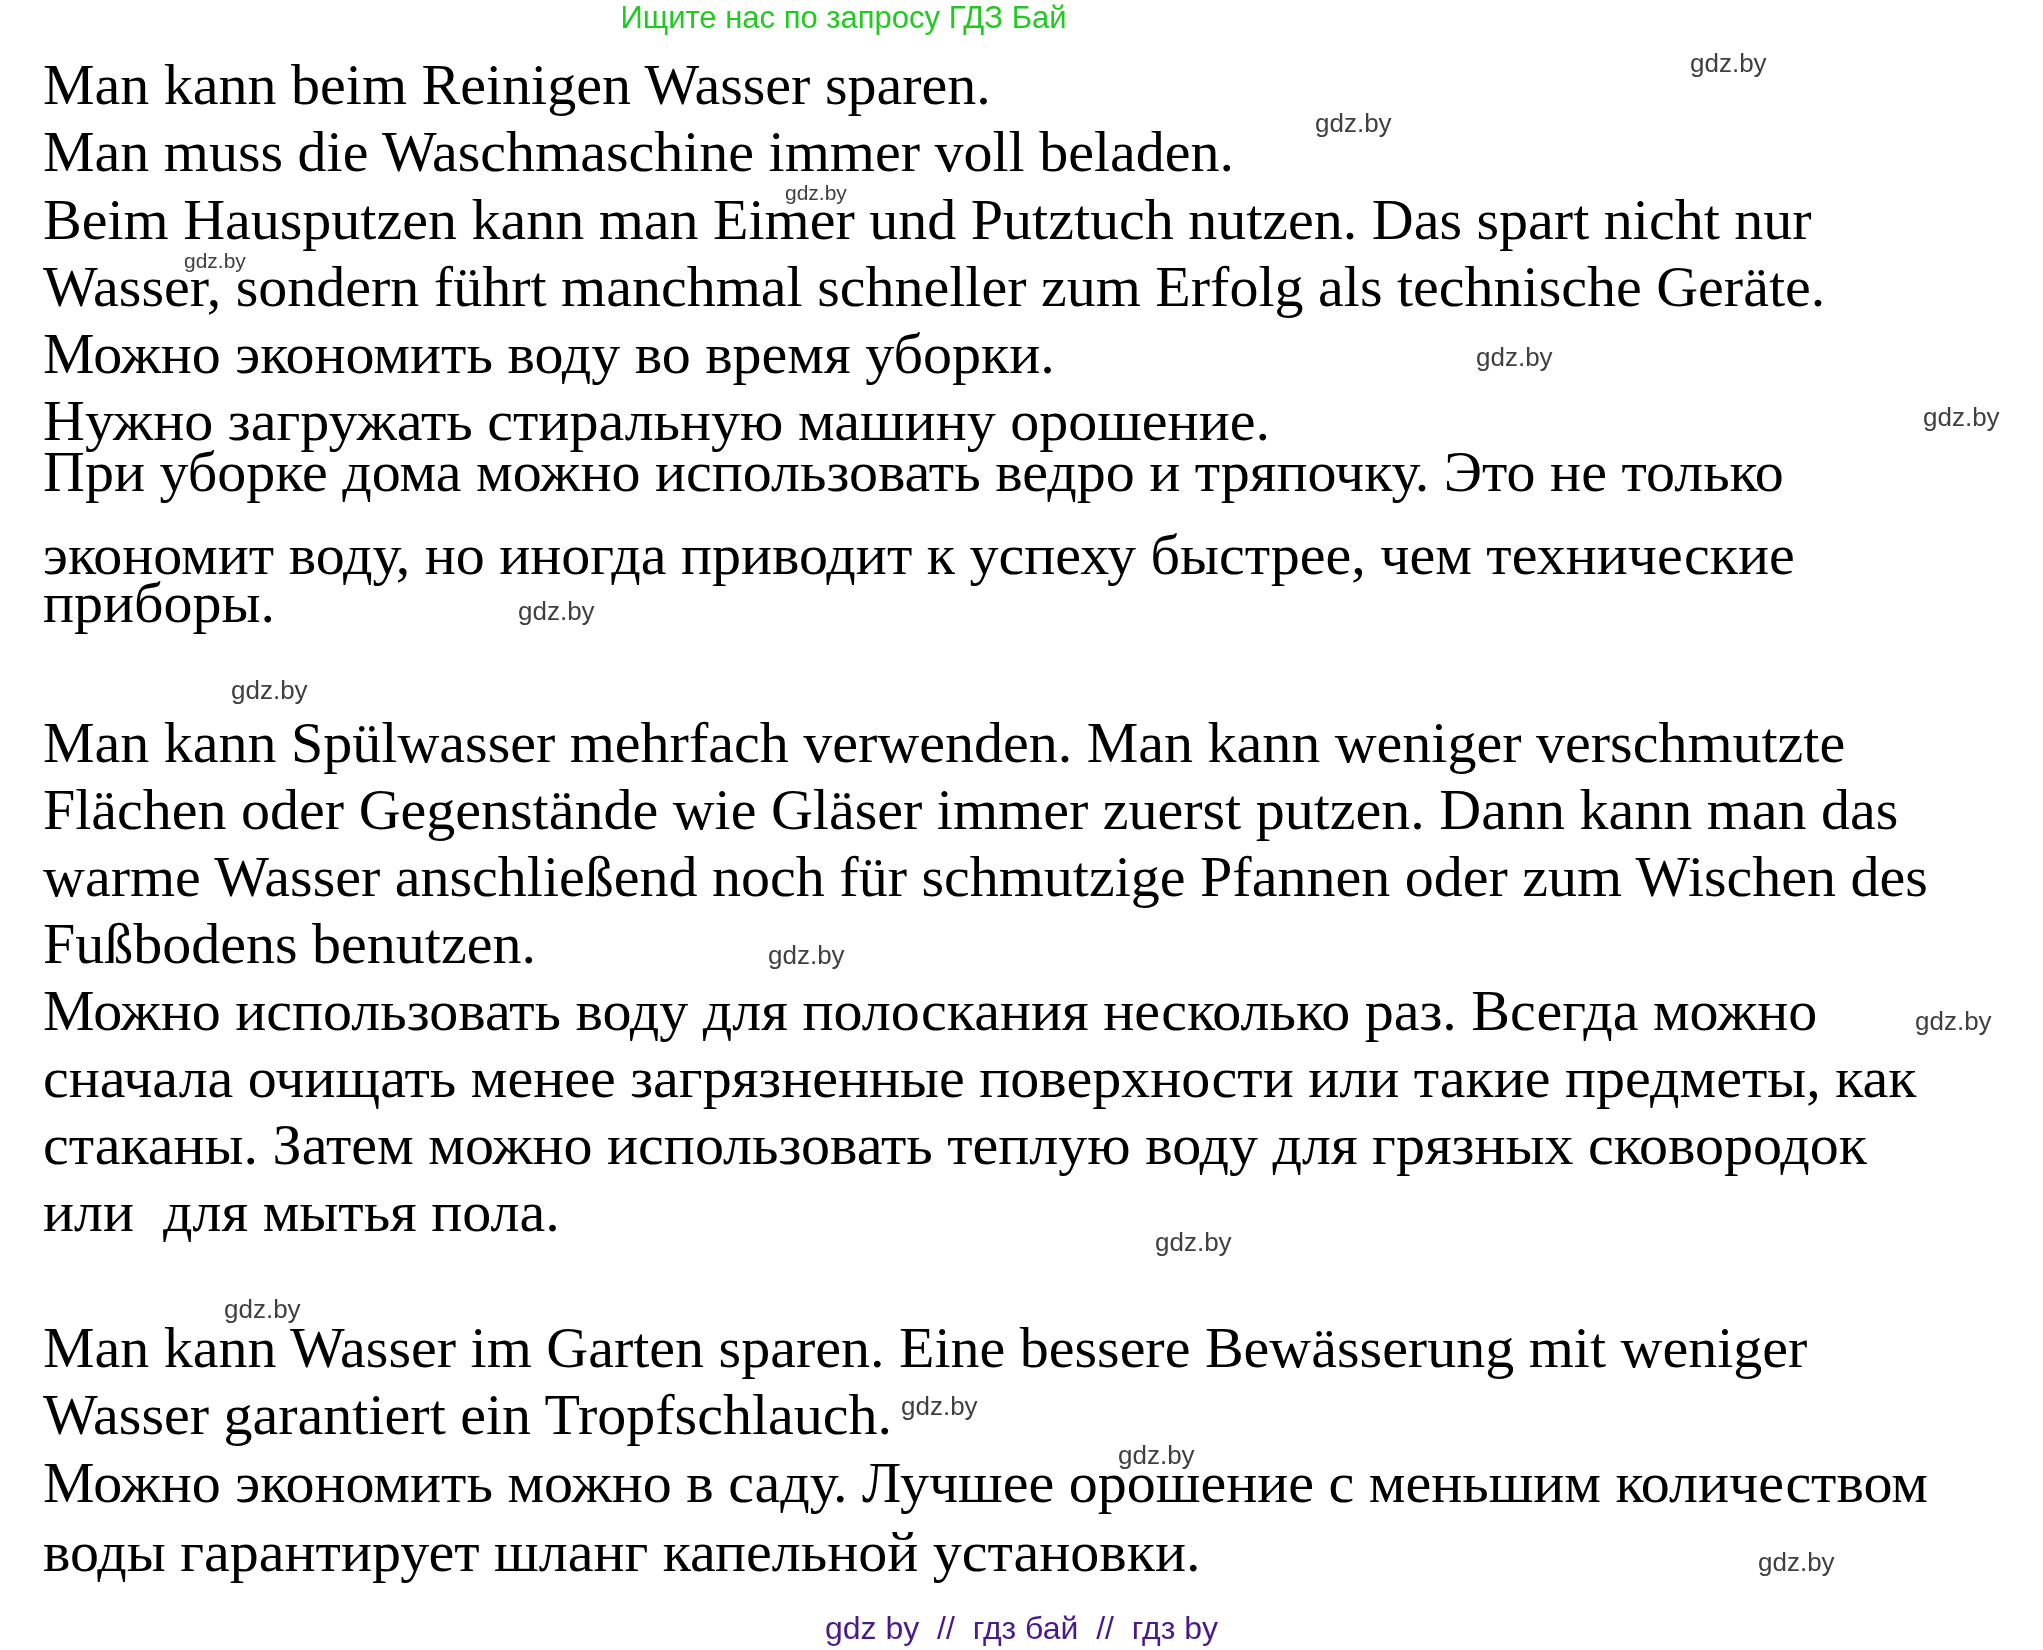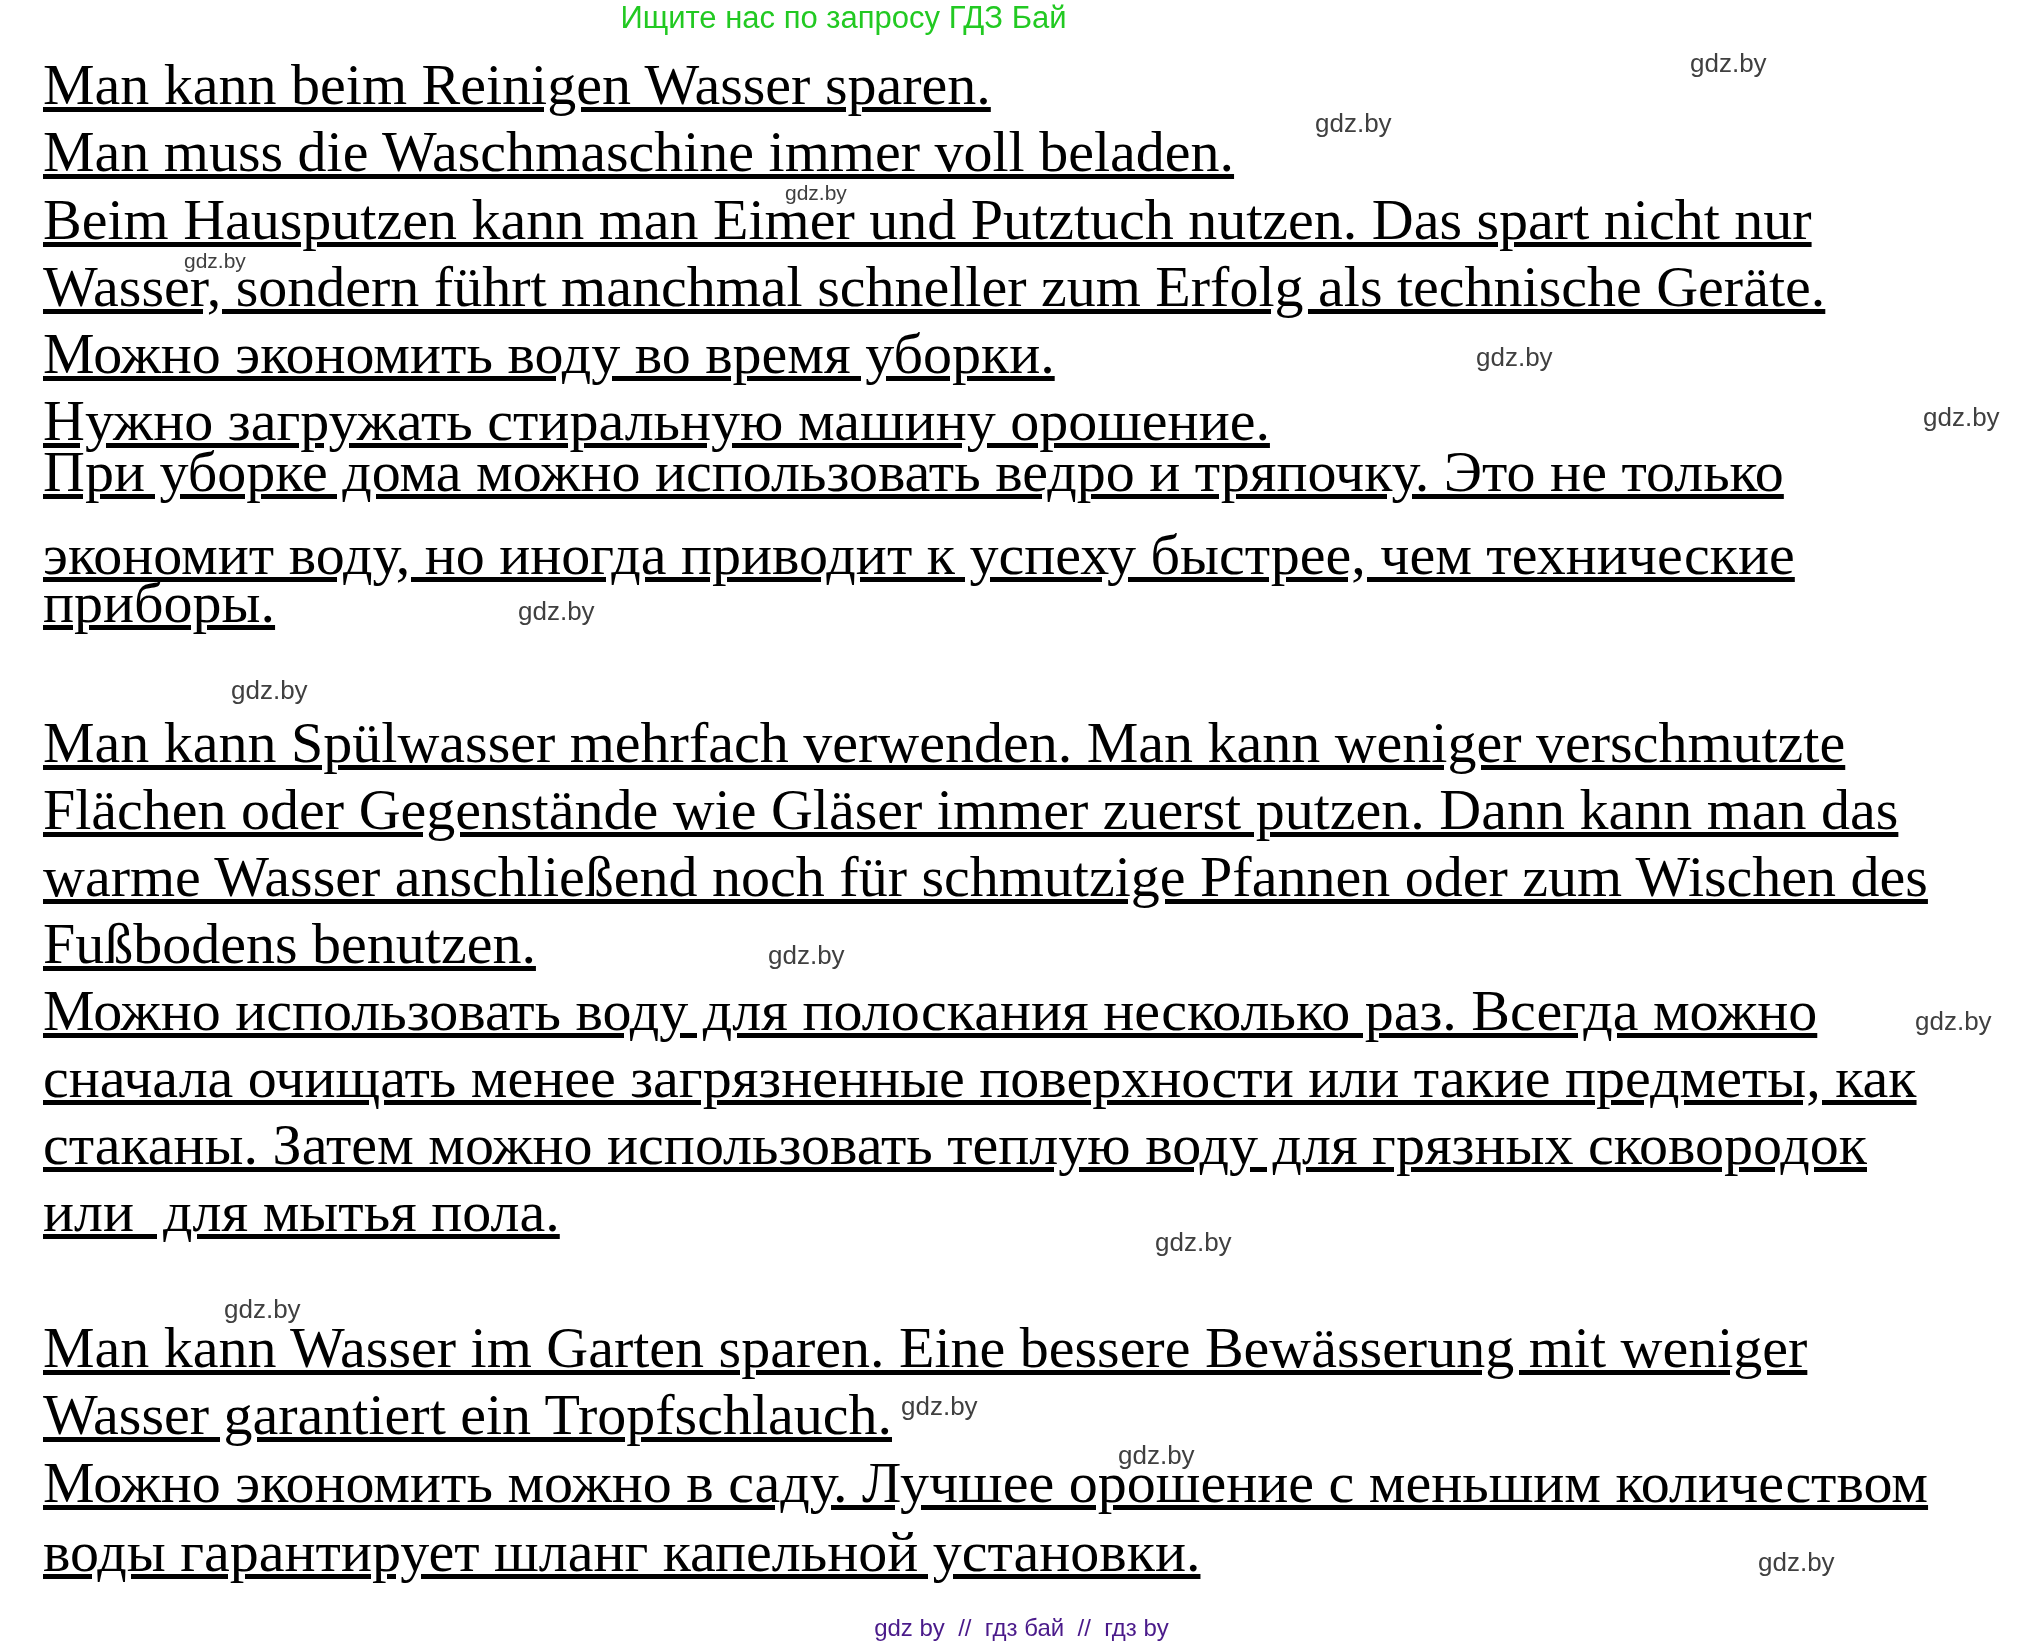--- a/index.html
+++ b/index.html
@@ -6,32 +6,31 @@
   body { width: 2043px; height: 1650px; position: relative; overflow: hidden; }
   .header {
     position: absolute; left: 0; width: 1687px; top: 0;
     text-align: center; font-family: "Liberation Sans", sans-serif;
     font-size: 31px; line-height: 36px; color: #22c922;
   }
   .line {
     position: absolute; left: 43px; white-space: pre;
     font-family: "Liberation Serif", serif; font-size: 58px; line-height: 1;
     color: #000000;
-    text-decoration: underline;
   }
   .wm {
     position: absolute; white-space: pre;
     font-family: "Liberation Sans", sans-serif; font-size: 26px; line-height: 1;
     color: #404040;
   }
   .wm.small { font-size: 21px; }
   .footer {
     position: absolute; left: 0; width: 2043px; top: 1608px;
     text-align: center; font-family: "Liberation Sans", sans-serif;
-    font-size: 24px; line-height: 40px; color: #4a1a8a; white-space: pre;
+    font-size: 32px; line-height: 40px; color: #4a1a8a; white-space: pre;
   }
 </style>
 </head>
 <body>
 
 <div class="header">Ищите нас по запросу ГДЗ Бай</div>
 
 <div class="line" style="top:56px">Man kann beim Reinigen Wasser sparen.</div>
 <div class="line" style="top:123px">Man muss die Waschmaschine immer voll beladen.</div>
 <div class="line" style="top:191px">Beim Hausputzen kann man Eimer und Putztuch nutzen. Das spart nicht nur</div>

